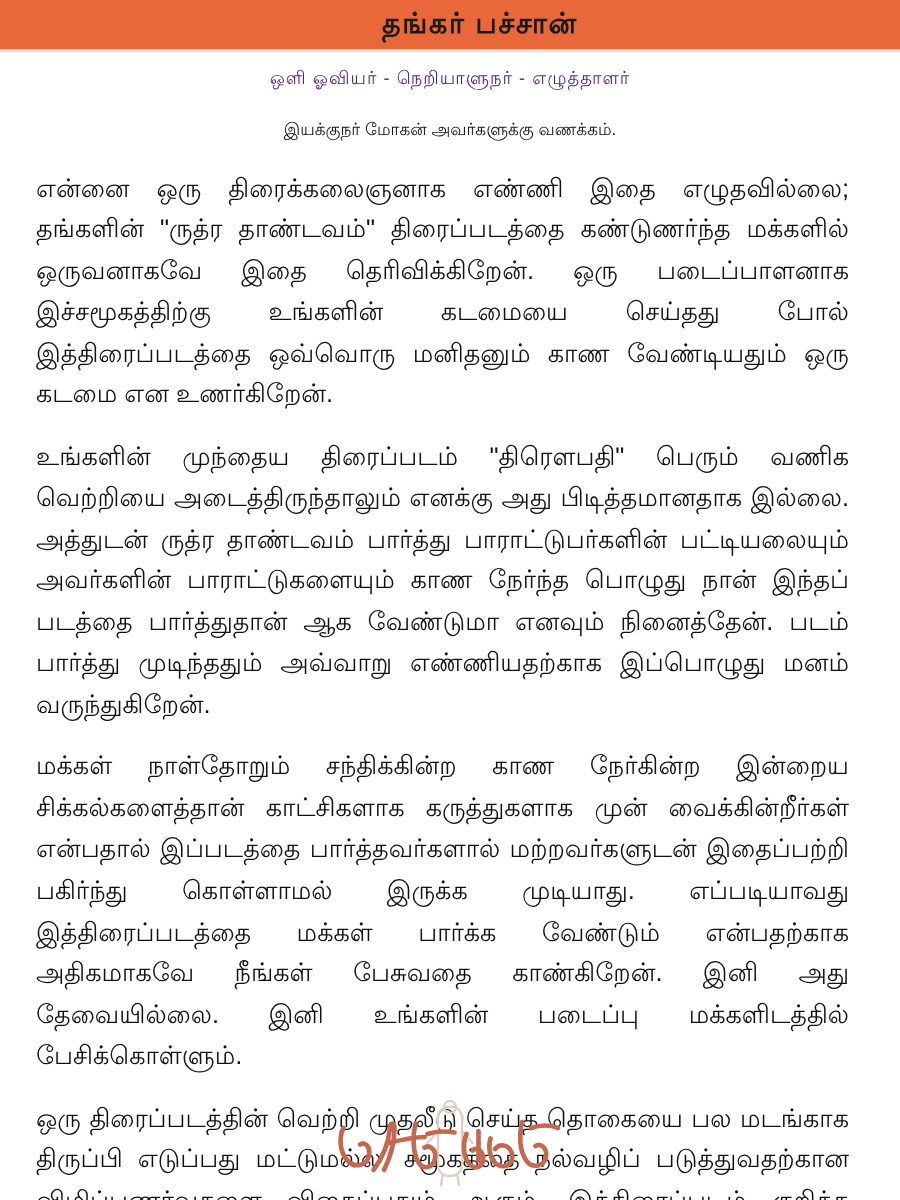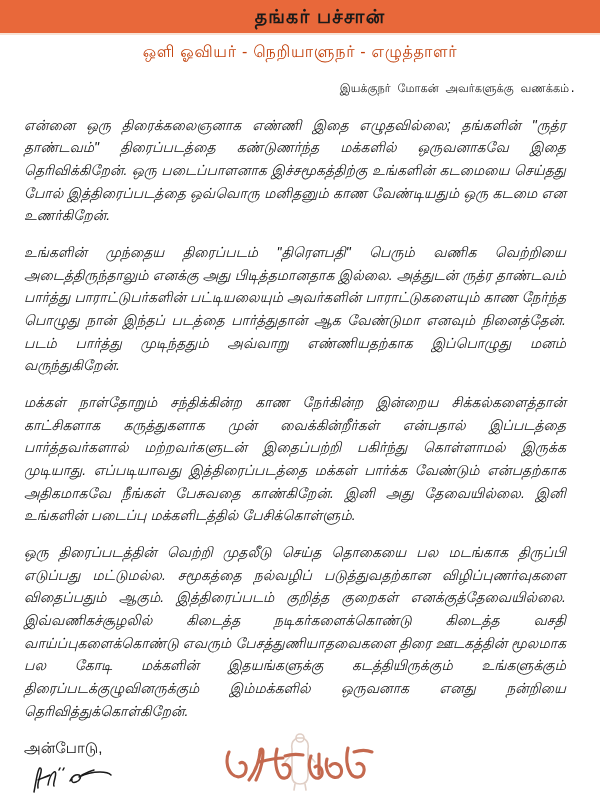--- a/index.html
+++ b/index.html
@@ -47,47 +47,45 @@
     background: #f7e3d6;
   }
   .subtitle-wrap {
     width: 100%;
     text-align: center;
     padding-top: 8px;
     padding-bottom: 2px;
     box-sizing: border-box;
   }
   .subtitle {
-    color: #c2410c;
-    font-size: 16px;
+    color: #4c1d95;
+    font-size: 12px;
     letter-spacing: 0.7px;
     white-space: nowrap;
   }
   
   .letter-body {
     padding: 16px 24px 0 24px;
     box-sizing: border-box;
   }
   .salutation {
     font-size: 11.3px;
     color: #111111;
     line-height: 1.55;
     margin: 0 0 15px 0;
-    text-align: right;
-    font-family: Liberation Mono, monospace;
+    text-align: center;
   }
   .para {
-    font-size: 14px;
+    font-size: 17px;
     color: #111111;
     line-height: 1.62;
     margin: 0 10px 14px 0;
     text-align: justify;
     text-justify: inter-word;
     text-align-last: left;
-    font-style: italic;
   }
   
   .sign-off {
     font-size: 15px;
     color: #111111;
     margin: 6px 0 0 0;
     line-height: 1.55;
   }
   .signature-mark {
     margin: 4px 0 2px 2px;

